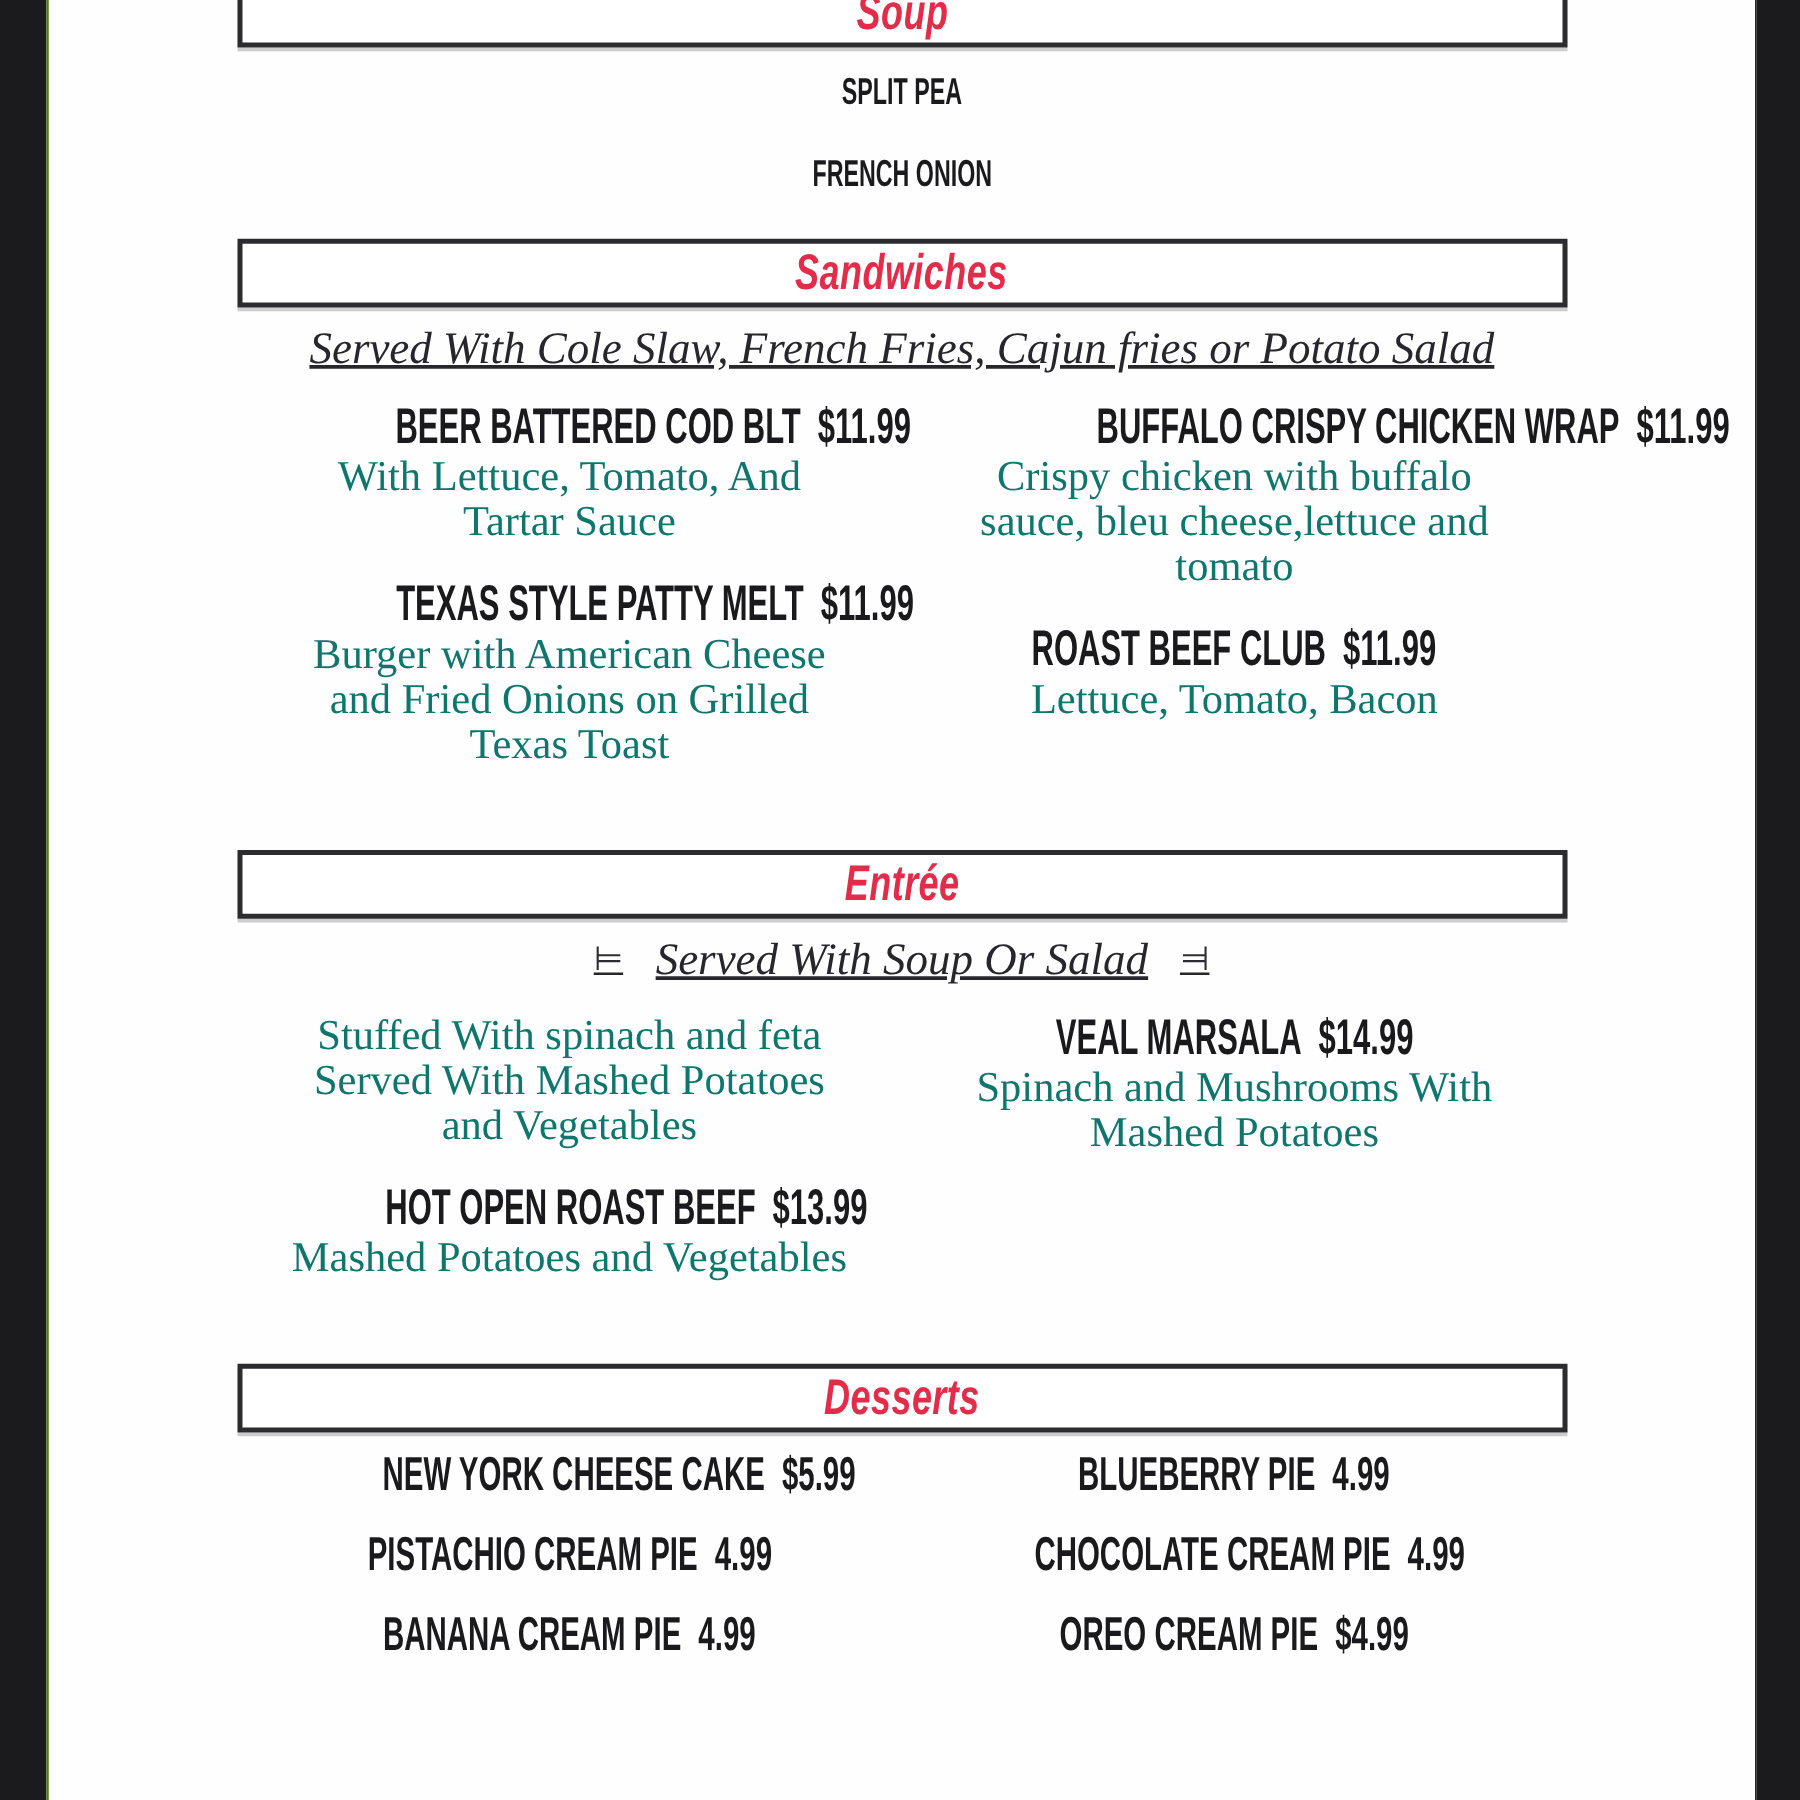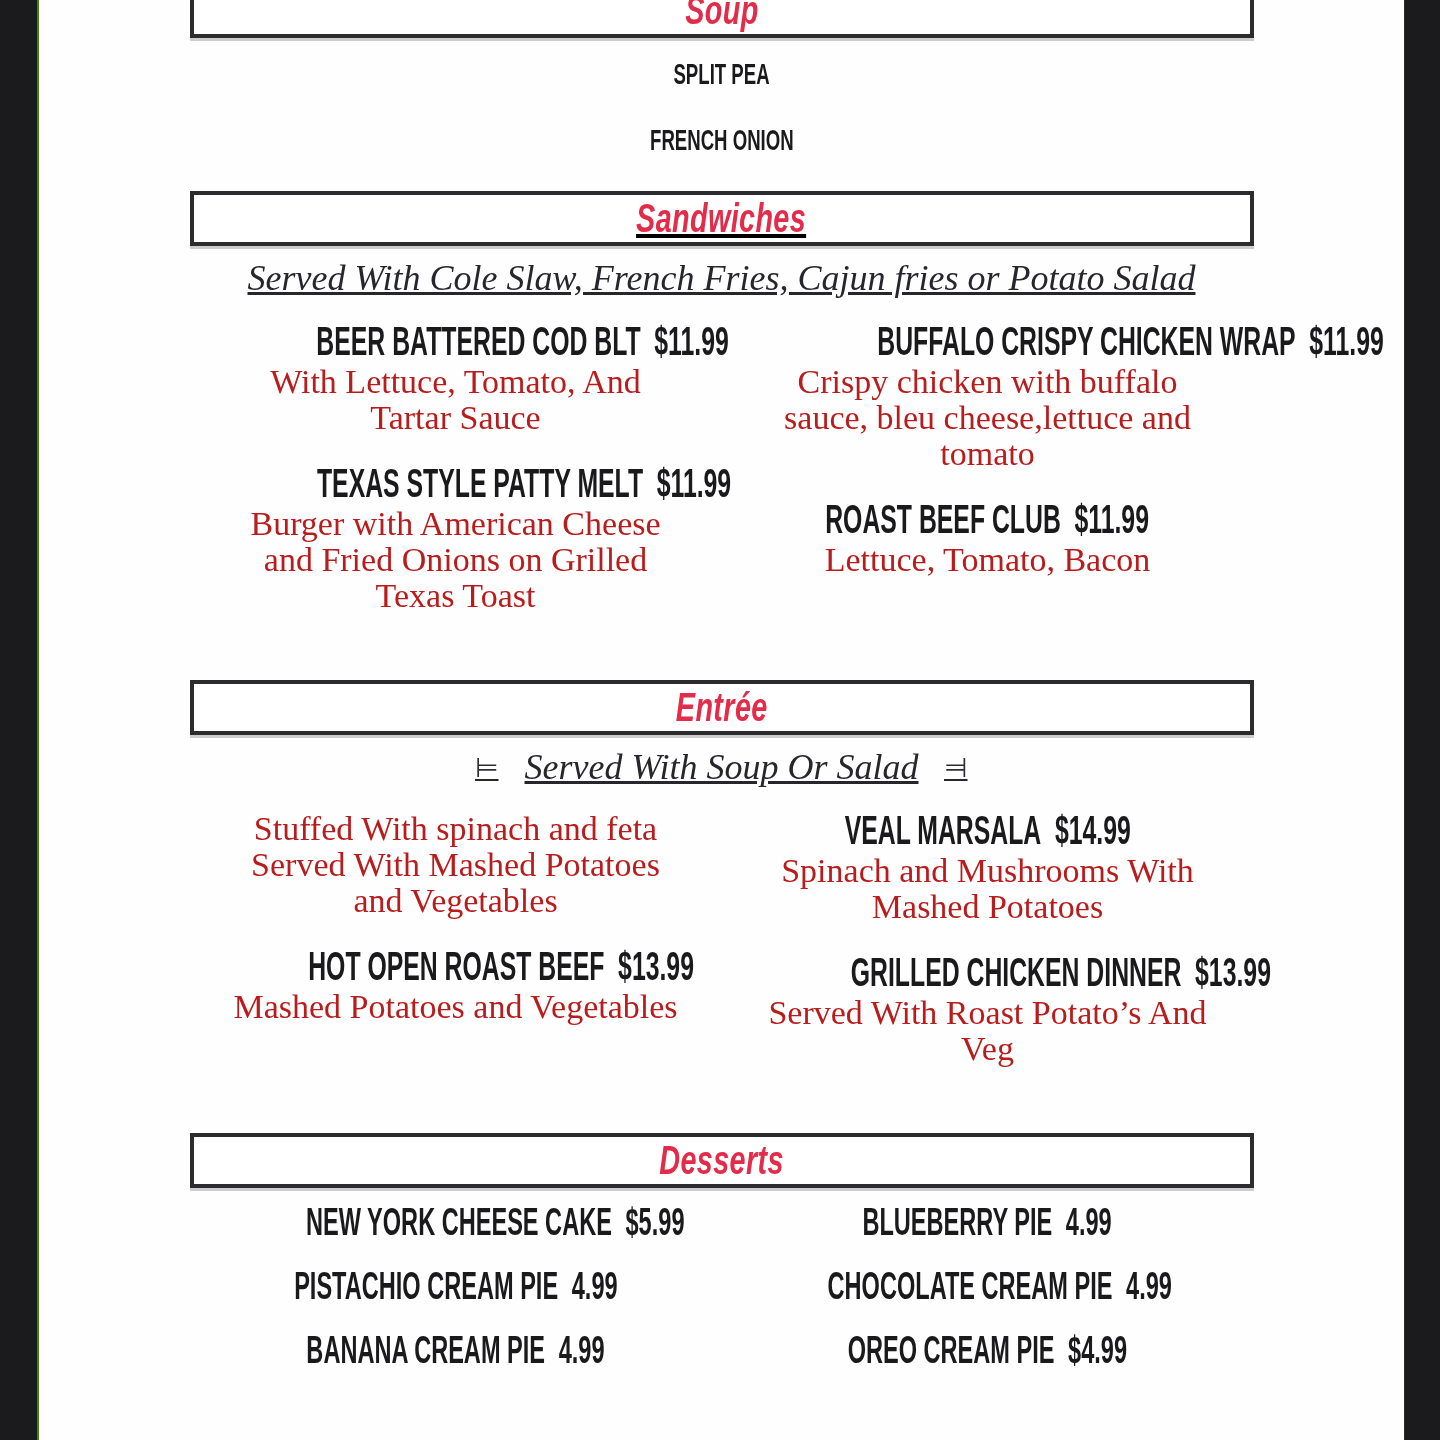--- a/index.html
+++ b/index.html
@@ -23,21 +23,21 @@
     display:flex;align-items:center;justify-content:center;
   }
   .sec-title{
     display:inline-block;white-space:nowrap;
     transform:scaleX(.72);transform-origin:50% 50%;
     font-weight:700;font-style:italic;font-size:40px;
     color:var(--accent,#e22c4a);
     letter-spacing:.5px;
   }
   .sec-soup .sec-box{margin-top:-17px;}
-  .sec-sandwiches .sec-box{margin-top:20px;text-decoration:underline;}
+  .sec-sandwiches .sec-box{margin-top:20px;}
   .sec-entree .sec-box{margin-top:40px;}
   .sec-desserts .sec-box{margin-top:40px;}
 
   
   .nm-wrap{
     display:inline-block;white-space:nowrap;
     transform:scaleX(.62);transform-origin:50% 50%;
     font-weight:700;color:#1a1a1c;
   }
   .pr{margin-left:22px;}
@@ -62,21 +62,21 @@
 
   
   .cols{display:flex;margin-top:20px;}
   .col{width:532px;}
   .dish{text-align:center;margin-bottom:26px;}
   .dish-line{height:42px;line-height:42px;}
   .dish .nm-wrap{font-size:40px;}
   .dish-desc{
     margin-top:2px;
     font-family:"Liberation Serif",serif;
-    font-size:34px;line-height:36px;color:#b91c1c;
+    font-size:34px;line-height:36px;color:#0f766e;
     white-space:pre-line;
   }
 
   
   .cols.desserts{margin-top:14px;}
   .desserts .dessert{height:40px;line-height:40px;text-align:center;margin-bottom:24px;}
   .desserts .nm-wrap{font-size:38px;}
 </style>
 </head>
 <body style="--accent: #e22c4a; --frame: #1b1b1d;">
@@ -171,27 +171,20 @@
   </div>
             </div>
             <div class="col">
               <div class="dish">
     <div class="dish-line">
       <span class="nm-wrap"><span class="nm">VEAL MARSALA</span><span class="pr">$14.99</span></span>
     </div>
     <div class="dish-desc">Spinach and Mushrooms With
 Mashed Potatoes</div>
   </div>
-              <div class="dish">
-    <div class="dish-line">
-      <span class="nm-wrap"><span class="nm">GRILLED CHICKEN DINNER</span><span class="pr">$13.99</span></span>
-    </div>
-    <div class="dish-desc">Served  With Roast Potato’s And
-Veg</div>
-  </div>
             </div>
           </div>
         </div>
   </section>
       <section class="menu-section sec-desserts">
     <div class="sec-box">
       <span class="sec-title">Desserts</span>
     </div>
 
     <div class="sec-body">

